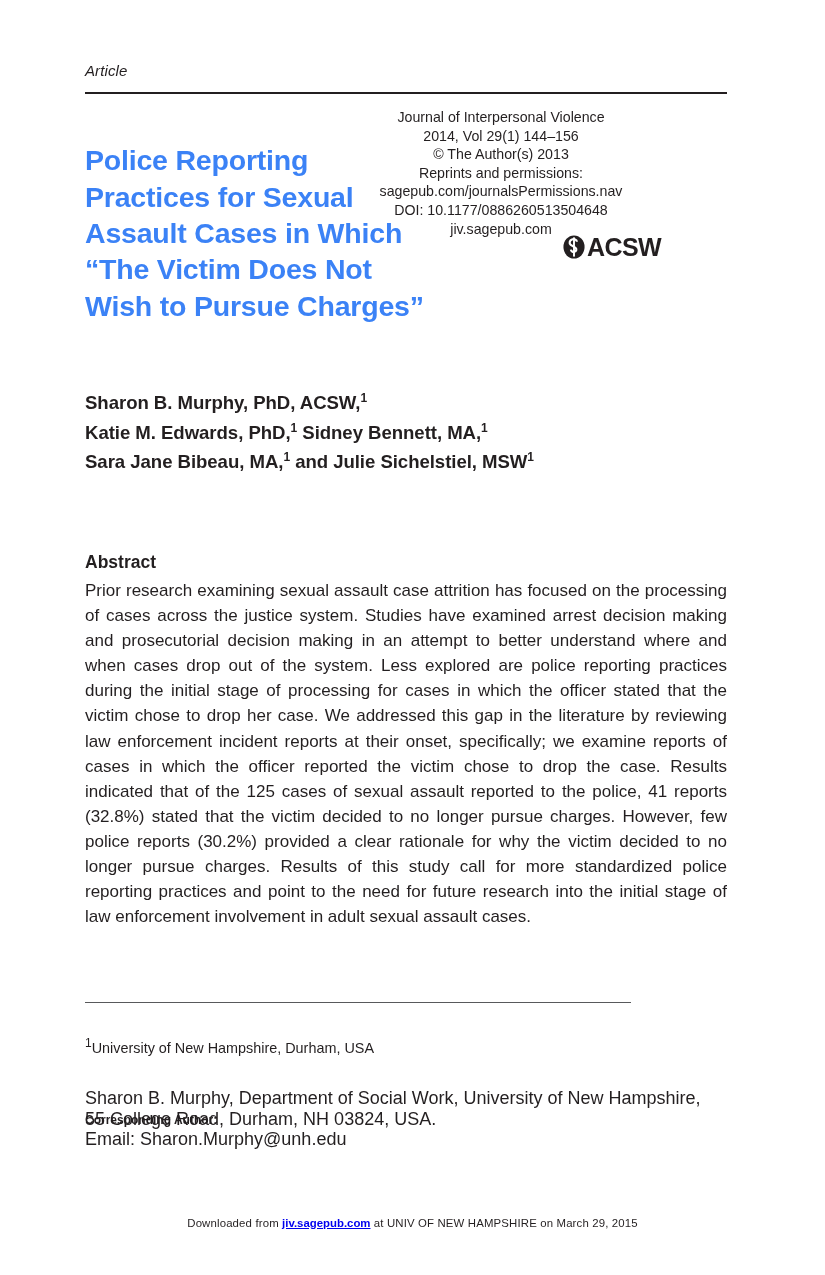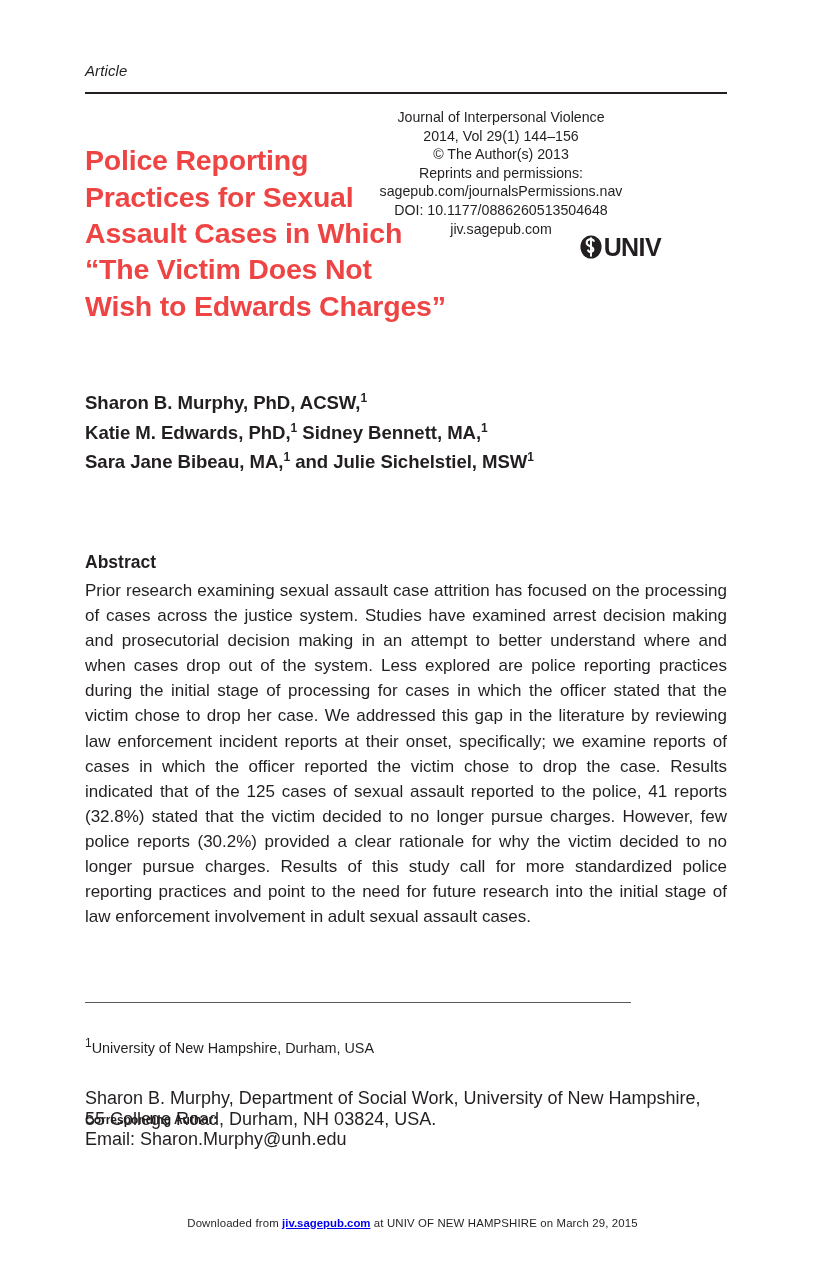--- a/index.html
+++ b/index.html
@@ -48,21 +48,21 @@
   .title {
     position: absolute;
     left: 85px;
     top: 111px;
     width: 400px;
     font-family: "Liberation Sans", sans-serif;
     font-weight: bold;
     font-size: 28.5px;
     line-height: 36.4px;
     letter-spacing: -0.2px;
-    color: #ef4444;
+    color: #3b82f6;
   }
 
   
   .meta {
     position: absolute;
     right: 98px;
     top: 96px;
     width: 320px;
     text-align: right;
     font-family: "Liberation Sans", sans-serif;
@@ -209,40 +209,40 @@
 <div class="page">
 
   <div class="runhead">Article</div>
   <div class="rule-top"></div>
 
   <h1 class="title">
     <span>Police Reporting</span><br>
     <span>Practices for Sexual</span><br>
     <span>Assault Cases in Which</span><br>
     <span>“The Victim Does Not</span><br>
-    <span>Wish to Edwards Charges”</span>
+    <span>Wish to Pursue Charges”</span>
   </h1>
 
   <div class="meta">
     <div>Journal of Interpersonal Violence</div>
     <div>2014, Vol 29(1) 144–156</div>
     <div>© The Author(s) 2013</div>
     <div>Reprints and permissions:</div>
     <div>sagepub.com/journalsPermissions.nav</div>
     <div>DOI: 10.1177/0886260513504648</div>
     <div>jiv.sagepub.com</div>
   </div>
 
   <div class="sage-logo">
     <svg class="sage-mark" viewBox="0 0 100 100" aria-hidden="true">
       <ellipse cx="50" cy="50" rx="44" ry="48" fill="#231f20"></ellipse>
       <path d="M62 28 C62 19, 50 15, 41 19 C31 23, 29 34, 36 41 C41 46, 52 49, 57 54 C62 59, 60 68, 52 70 C45 72, 38 68, 37 61" fill="none" stroke="#ffffff" stroke-width="9" stroke-linecap="butt"></path>
       <rect x="46" y="10" width="8" height="80" fill="#ffffff"></rect>
     </svg>
-    <span class="sage-word">UNIV</span>
+    <span class="sage-word">ACSW</span>
   </div>
 
   <div class="authors">
     <div><span>Sharon B. Murphy, PhD, ACSW,</span><sup class="aff">1</sup></div>
     <div><span>Katie M. Edwards, PhD,</span><sup class="aff">1</sup><span> Sidney Bennett, MA,</span><sup class="aff">1</sup></div>
     <div><span>Sara Jane Bibeau, MA,</span><sup class="aff">1</sup><span> and Julie Sichelstiel, MSW</span><sup class="aff">1</sup></div>
   </div>
 
   <div class="abs-head">Abstract</div>
   <div class="abs-body">Prior research examining sexual assault case attrition has focused on the processing of cases across the justice system. Studies have examined arrest decision making and prosecutorial decision making in an attempt to better understand where and when cases drop out of the system. Less explored are police reporting practices during the initial stage of processing for cases in which the officer stated that the victim chose to drop her case. We addressed this gap in the literature by reviewing law enforcement incident reports at their onset, specifically; we examine reports of cases in which the officer reported the victim chose to drop the case. Results indicated that of the 125 cases of sexual assault reported to the police, 41 reports (32.8%) stated that the victim decided to no longer pursue charges. However, few police reports (30.2%) provided a clear rationale for why the victim decided to no longer pursue charges. Results of this study call for more standardized police reporting practices and point to the need for future research into the initial stage of law enforcement involvement in adult sexual assault cases.</div>

